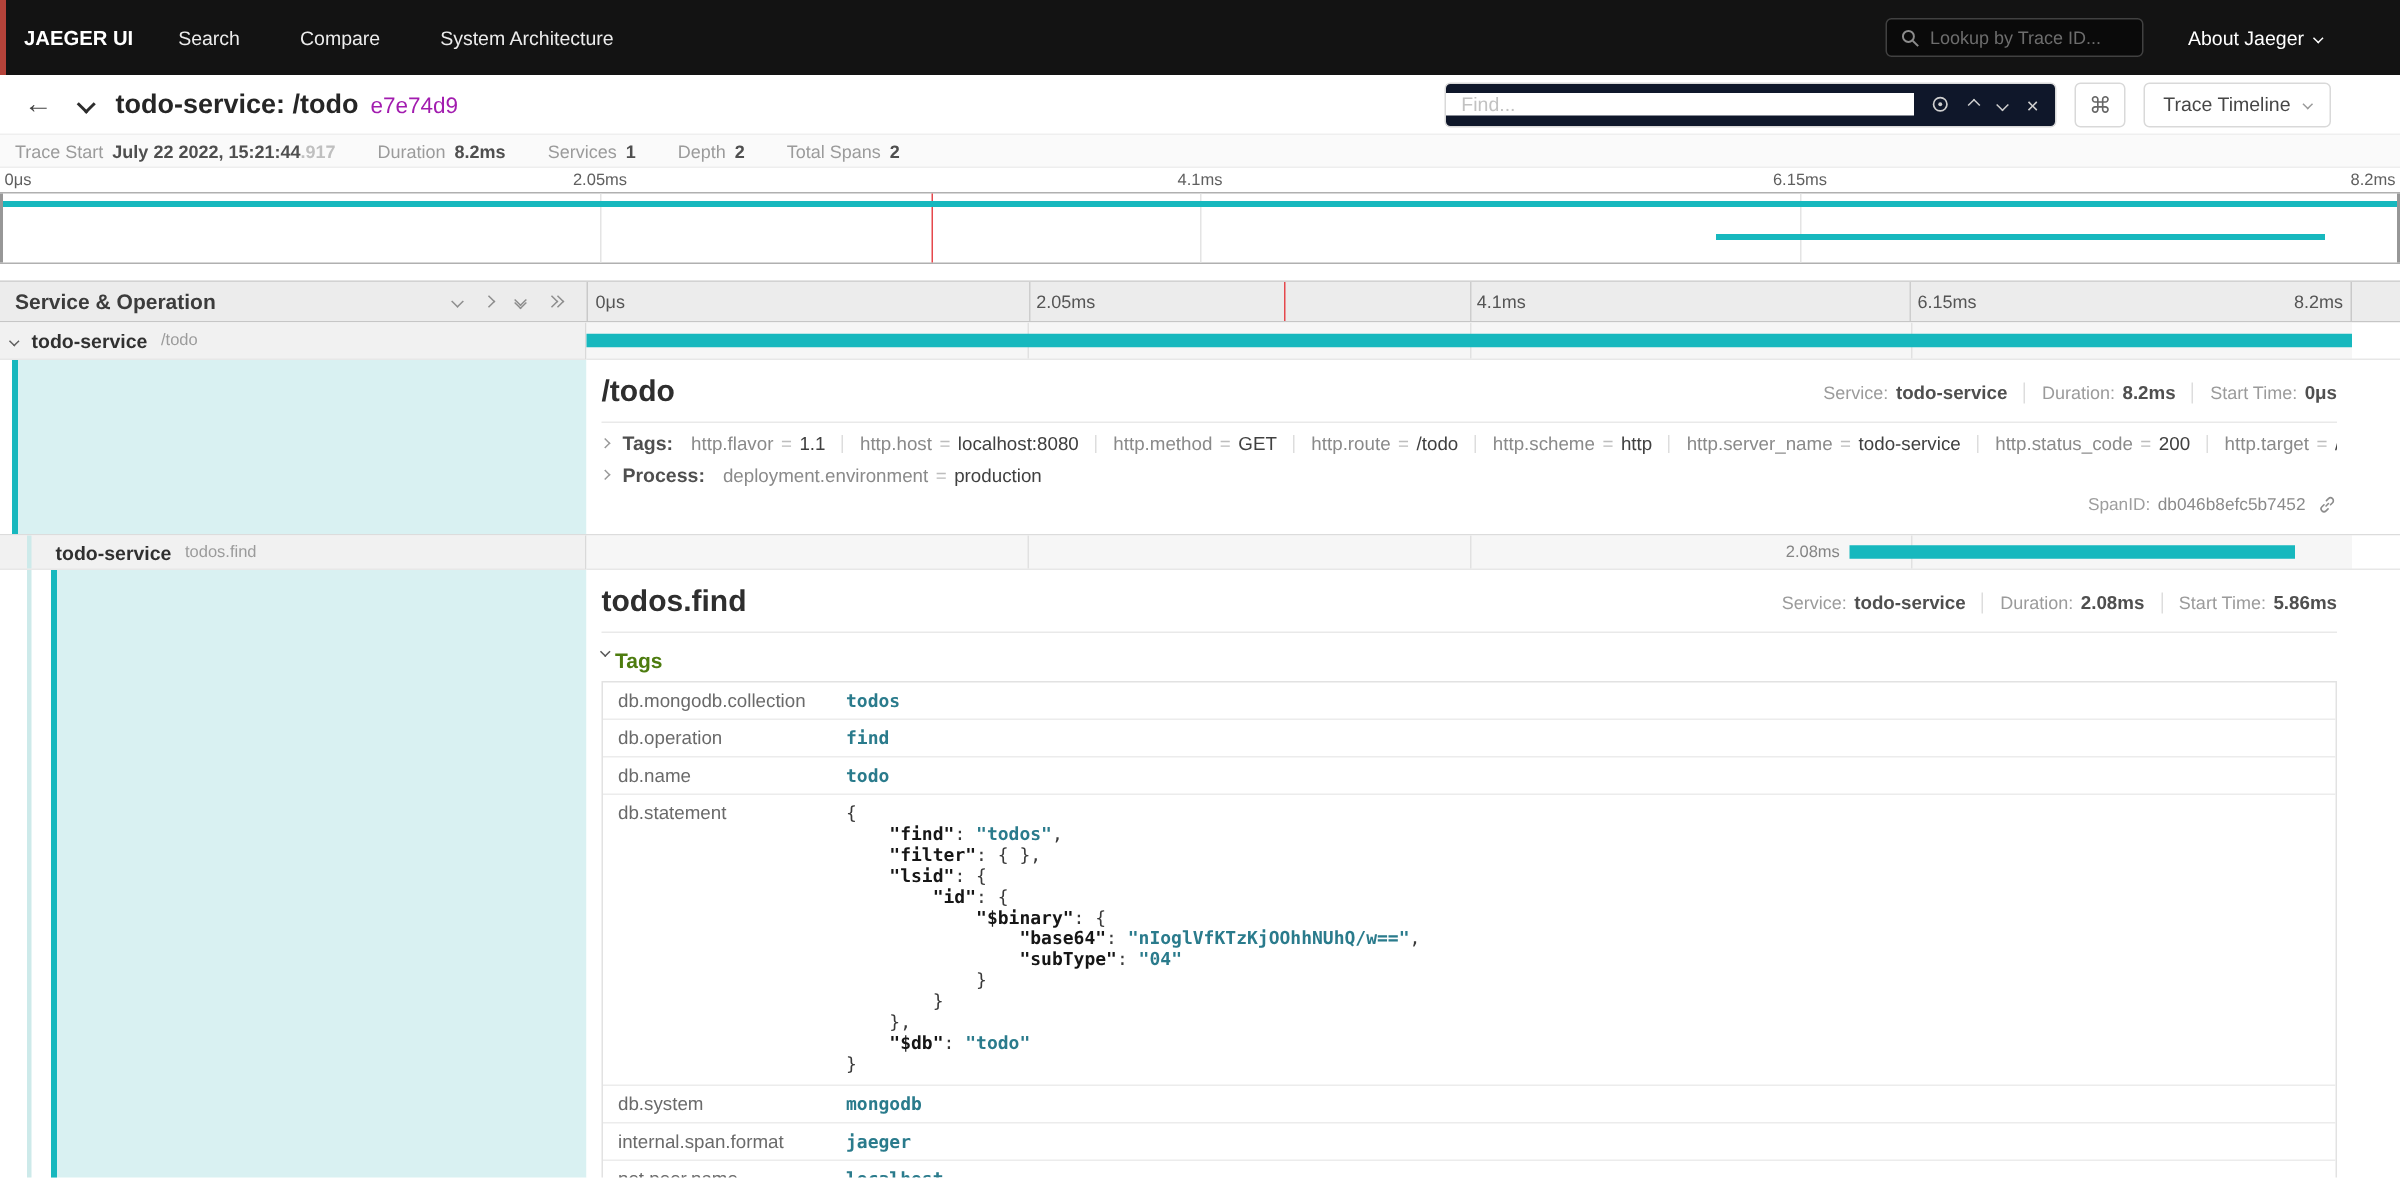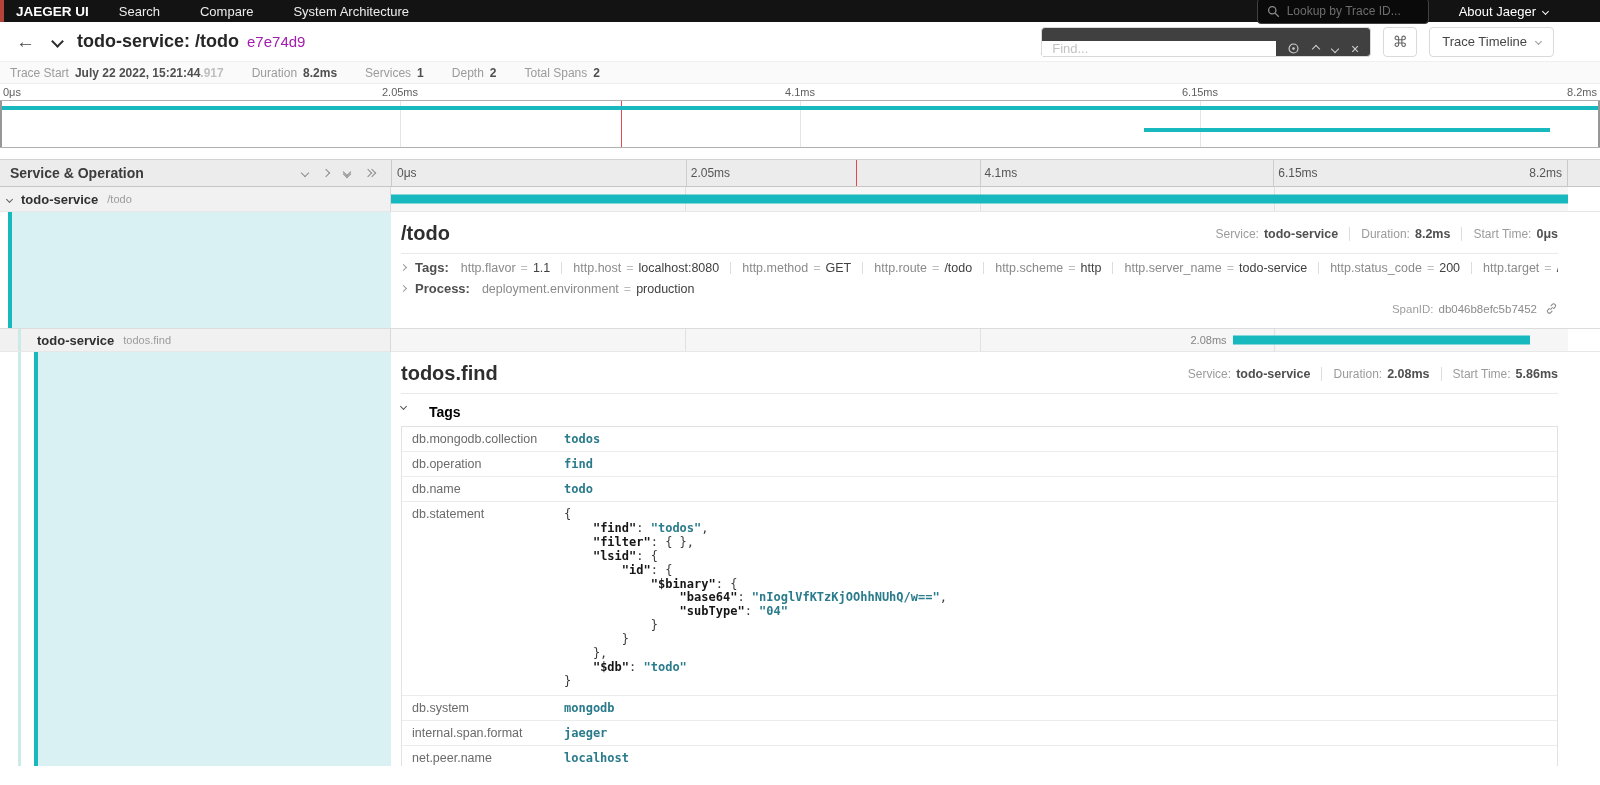--- a/index.html
+++ b/index.html
@@ -13,39 +13,39 @@
   
   .chev{display:inline-block;width:7px;height:7px;border-right:2px solid currentColor;border-bottom:2px solid currentColor}
   .chev.down{transform:rotate(45deg)}
   .chev.right{transform:rotate(-45deg)}
   .chev.up{transform:rotate(-135deg)}
   .chev.sm{width:5px;height:5px;border-width:1.6px}
   .chev.md{width:6px;height:6px;border-width:1.8px}
   .chev.lg{width:9px;height:9px;border-width:2.6px}
 
   
-  .navbar{height:22px;background:#131313;display:flex;align-items:center;color:#fff;position:relative;padding-right:52px}
+  .navbar{height:50px;background:#131313;display:flex;align-items:center;color:#fff;position:relative;padding-right:52px}
   .nav-accent{position:absolute;left:0;top:0;bottom:0;width:4px;background:#b5433a}
   .brand{font-weight:bold;font-size:13.5px;margin:0 30px 0 16px;cursor:pointer}
   .nav-items{display:flex;align-items:flex-start}
   .nav-item{font-size:13px;color:#ececec;margin-right:40px;cursor:pointer;text-decoration:none}
   .nav-right{margin-left:auto;display:flex;align-items:center;gap:30px}
   .trace-lookup{display:flex;align-items:center;background:#0a0a0a;border:1px solid #414141;border-radius:4px;height:26px;width:172px;padding:0 9px;gap:7px}
   .trace-lookup input{flex:1;min-width:0;background:transparent;border:0;outline:0;color:#ddd;font-size:12px}
   .trace-lookup input::placeholder{color:#6d6d6d}
   .about{display:flex;align-items:center;gap:7px;font-size:13px;cursor:pointer;color:#fff}
 
   
   .trace-header{height:40px;background:#fff;display:flex;align-items:center;padding:0 46px 0 16px;border-bottom:1px solid #efefef}
   .back-btn{font-size:19px;color:#454545;margin-right:18px;background:none;border:0;cursor:pointer;line-height:1}
   .title-toggle{color:#2d2d2d;margin-right:15px;cursor:pointer;display:inline-flex}
   .trace-title{font-size:18px;font-weight:bold;color:#262626;white-space:nowrap}
   .trace-id{font-size:15px;color:#a21caf;margin-left:8px;font-weight:normal}
   .header-right{margin-left:auto;display:flex;align-items:center}
-  .find-box{display:flex;align-items:flex-end;border:1px solid #d9d9d9;border-radius:4px;height:30px;width:330px;background:#404040}
+  .find-box{display:flex;align-items:center;border:1px solid #d9d9d9;border-radius:4px;height:30px;width:408px;background:#0f172a}
   .find-box input{border:0;outline:0;flex:1;min-width:0;padding:0 10px;font-size:13px;color:#444}
   .find-box input::placeholder{color:#c2c2c2}
   .find-icons{display:flex;align-items:center;gap:13px;padding:0 11px;color:#cfcfcf}
   .find-icons .ic{display:inline-flex;align-items:center;cursor:pointer;color:#cfcfcf}
   .clear-x{font-size:14px;line-height:1}
   .kbd-btn{border:1px solid #d9d9d9;border-radius:4px;height:30px;min-width:34px;display:flex;align-items:center;justify-content:center;font-size:15px;color:#666;margin-left:12px;background:#fff;cursor:pointer}
   .view-btn{border:1px solid #d9d9d9;border-radius:4px;height:30px;padding:0 12px;display:flex;align-items:center;gap:9px;font-size:13px;color:#464646;margin-left:12px;background:#fff;cursor:pointer;white-space:nowrap}
   .view-btn .chev{color:#9a9a9a}
 
   
@@ -123,21 +123,21 @@
   .tag-list{display:flex;align-items:center;overflow:hidden;white-space:nowrap;flex:1}
   .tag{display:inline-flex;align-items:center;font-size:12.5px;white-space:nowrap}
   .tag + .tag::before{content:"";display:inline-block;width:1px;height:12px;background:#ddd;margin:0 11px}
   .tag .k{color:#8a8a8a}
   .tag .eq{color:#bdbdbd;margin:0 5px}
   .tag .v{color:#404040}
   .spanid-row{display:flex;justify-content:flex-end;align-items:center;font-size:11.5px;color:#9e9e9e;gap:5px}
   .spanid-val{color:#8a8a8a}
   .link-icon{display:inline-flex;cursor:pointer;margin-left:3px}
 
-  .tags-head{display:flex;align-items:flex-start;margin:10px 0 6px;font-size:14px;font-weight:bold;color:#000000;gap:23px;cursor:pointer}
+  .tags-head{display:flex;align-items:flex-start;margin:10px 0 6px;font-size:14px;font-weight:bold;color:#4d7c0f;gap:4px;cursor:pointer}
   .tags-head .chev{color:#555}
   .kv-table{border:1px solid #e2e2e2;background:#fff}
   .kv-row{display:flex;border-bottom:1px solid #ececec}
   .kv-row:last-child{border-bottom:0}
   .kv-key{width:152px;min-width:152px;padding:5px 10px;font-size:12.5px;color:#6a6a6a}
   .kv-val{padding:5px 10px;font-family:"DejaVu Sans Mono", monospace;font-size:12px;font-weight:bold;color:var(--val)}
   .kv-code{margin:0;padding:6px 10px;font-family:"DejaVu Sans Mono", monospace;font-size:12px;line-height:1.16;color:#3a3a3a;white-space:pre;font-weight:normal}
   .jk{font-weight:bold;color:#161616}
   .js{color:var(--val);font-weight:bold}
 </style>

